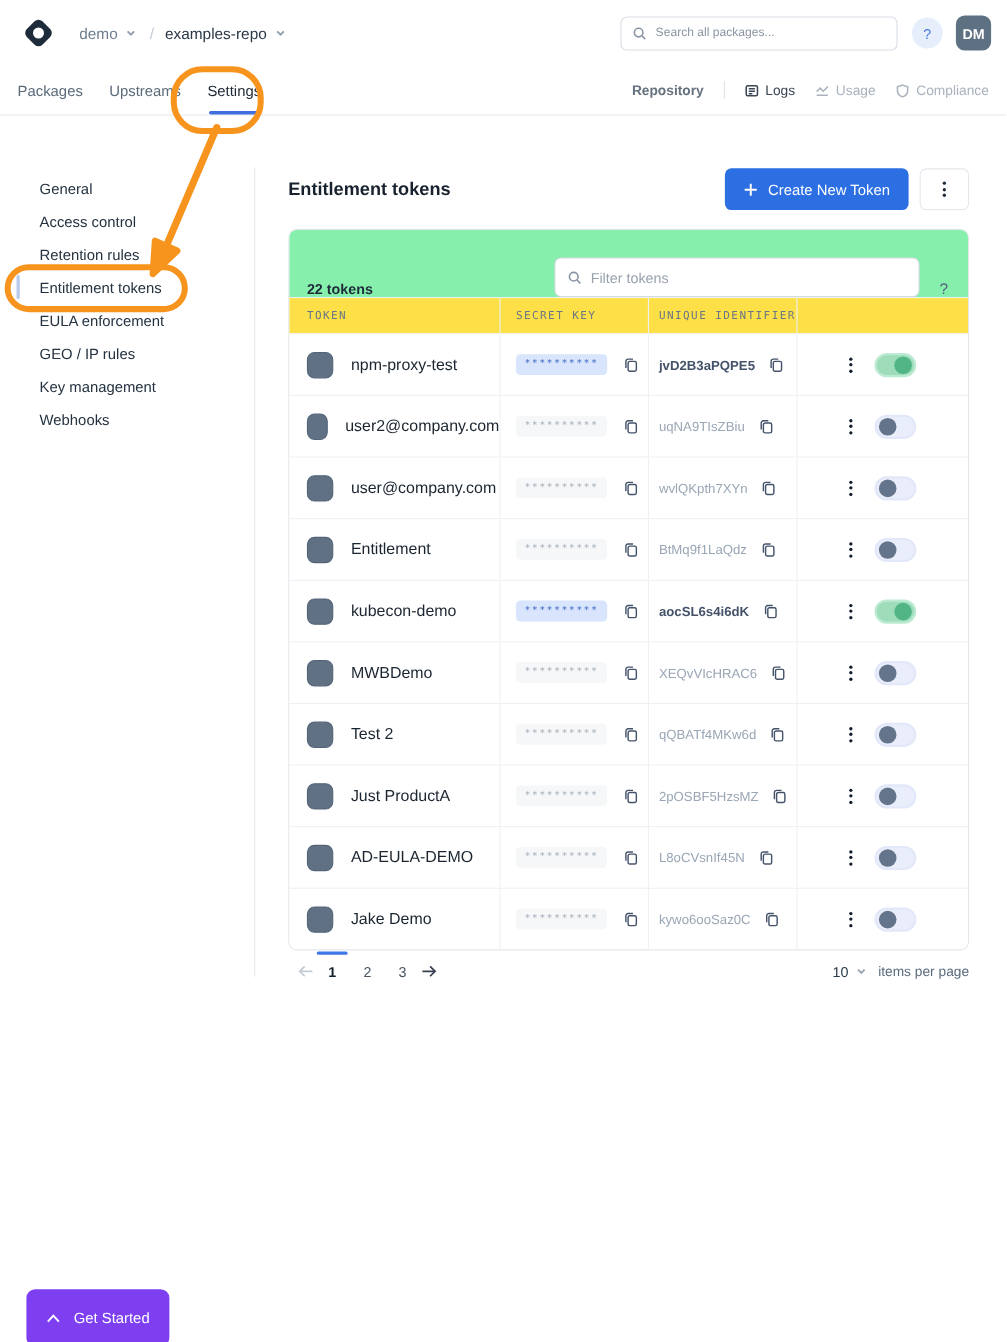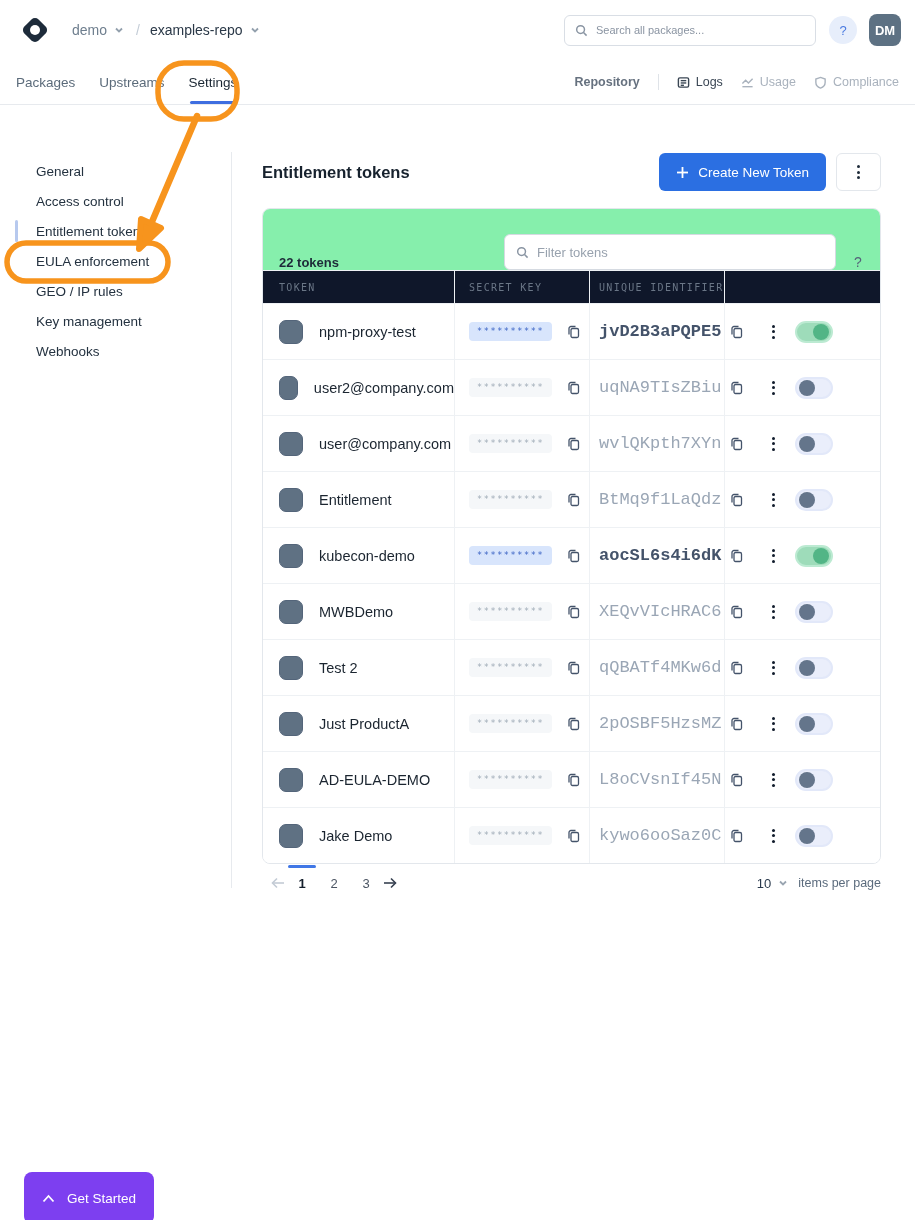--- a/index.html
+++ b/index.html
@@ -68,21 +68,21 @@
   .filter-bar { background:#86efac; height:61px; display:flex; align-items:flex-end; padding:0 0 0 16px; }
   .summary { font-size:13px; font-weight:bold; color:#1d2a38; }
   .filter-input { margin-left:auto; width:332px; height:36px; background:#fff; border:1px solid #d5dae1;
     border-radius:6px; display:flex; align-items:center; gap:8px; padding:0 11px; }
   .filter-input input { border:none; outline:none; flex:1; font-size:13px; color:#30404f;
     font-family:"Liberation Sans", sans-serif; background:transparent; }
   .filter-input input::placeholder { color:#98a2ae; }
   .card-help { width:44px; text-align:center; font-size:14px; color:#55637a; cursor:pointer; }
 
   .thead, .trow { display:grid; grid-template-columns:191px 135px 135px 1fr; }
-  .thead { background:#0f172a; border-top:1px solid #eef1f4; }
+  .thead { background:#fde047; border-top:1px solid #eef1f4; }
   .th { height:32px; display:flex; align-items:center; font-family:"DejaVu Sans Mono", monospace;
     font-size:10px; letter-spacing:1.3px; color:#6a7686; }
   .th:nth-child(1) { padding-left:16px; }
   .th:nth-child(2) { padding-left:14px; border-left:1px solid #eef1f4; }
   .th:nth-child(3) { padding-left:9px;  border-left:1px solid #eef1f4; }
   .th:nth-child(4) { border-left:1px solid #eef1f4; }
   .trow { border-top:1px solid #eef1f4; background:#fff; }
   .td { min-height:55px; display:flex; align-items:center; }
   .td.c2, .td.c3, .td.c4 { border-left:1px solid #eef1f4; }
   .td.c1 { padding-left:16px; gap:16px; }
@@ -91,21 +91,21 @@
   .td.c4 { justify-content:center; gap:20px; }
 
   .tok-avatar { width:24px; height:24px; border-radius:7px; background:#5f7183; border:1px solid #54657a; }
   .tok-name { font-size:14.5px; color:#1b2530; }
   .secret-pill { padding:5px 8px; border-radius:4px; background:#f5f7f9; color:#9fabb7;
     font-family:"DejaVu Sans Mono", monospace; font-size:8.5px; letter-spacing:1.6px; line-height:1; }
   .trow.enabled .secret-pill { background:#d8e5fc; color:#3b63c4; }
   .copy-btn { width:22px; height:22px; display:flex; align-items:center; justify-content:center;
     background:none; border:none; cursor:pointer; }
   .copy-ic { width:15px; height:15px; fill:none; stroke:#44536a; stroke-width:1.3; }
-  .ident { font-family:Liberation Mono, monospace; font-size:17px; color:#9aa6b5; }
+  .ident { font-family:Liberation Sans, sans-serif; font-size:12px; color:#9aa6b5; }
   .trow.enabled .ident { color:#44536a; font-weight:bold; }
   .row-kebab { background:none; border:none; cursor:pointer; }
   .row-kebab i { background:#111c2c; }
   .toggle { width:38px; height:22px; border-radius:12px; position:relative; cursor:pointer;
     background:#eaeefb; border:2px solid #e2e8f9; }
   .toggle::after { content:""; position:absolute; top:1px; width:16px; height:16px; border-radius:50%;
     background:#64758b; left:2px; }
   .trow.enabled .toggle { background:#9edcba; border-color:#bcead2; }
   .trow.enabled .toggle::after { left:auto; right:2px; background:#52b586; }
 
@@ -197,20 +197,21 @@
           </svg>
         <span>Compliance</span>
       </span>
     </div>
   </nav>
 
   <div class="side-divider"></div>
   <aside class="sidebar" id="sidebar">
       <div class="side-item">General</div>
       <div class="side-item">Access control</div>
+      <div class="side-item">Retention rules</div>
       <div class="side-item active">Entitlement tokens</div>
       <div class="side-item">EULA enforcement</div>
       <div class="side-item">GEO / IP rules</div>
       <div class="side-item">Key management</div>
       <div class="side-item">Webhooks</div>
     </aside>
 
   <main class="main">
     <div class="title-row">
       <h1 class="page-title">Entitlement tokens</h1>

